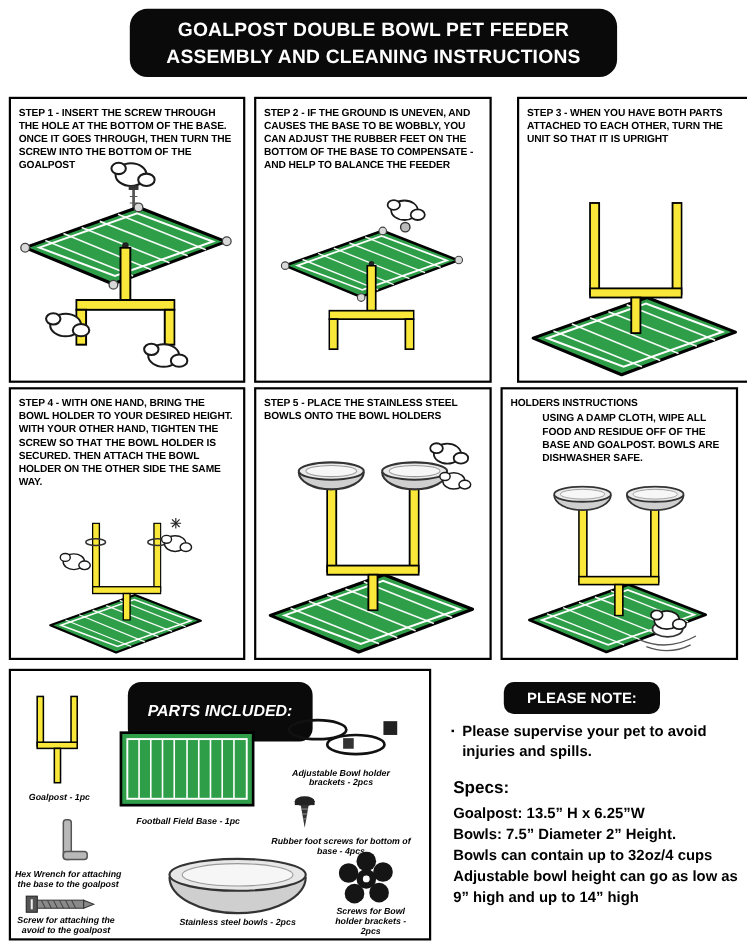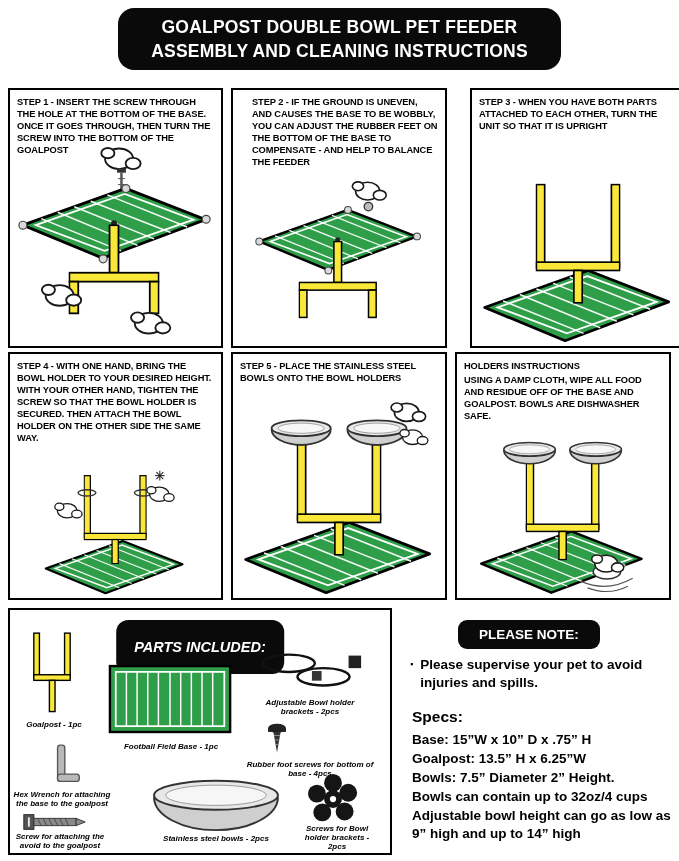--- a/index.html
+++ b/index.html
@@ -6,28 +6,28 @@
   body { background: #fff; font-family: "Liberation Sans", sans-serif; }
   .page { position: relative; width: 679px; height: 861px; background: #fff; overflow: hidden; }
 
   .banner { position: absolute; background: #0a0a0a; color: #fff; display: flex; flex-direction: column;
             align-items: center; justify-content: center; text-align: center; }
   .header-banner { left: 118px; top: 8px; width: 443px; height: 62px; border-radius: 16px;
                    font-weight: bold; font-size: 17.5px; line-height: 1.4; letter-spacing: .2px; }
 
   .step-box { position: absolute; border: 2.5px solid #000; background: #fff; }
   .b1 { left: 8px;   top: 88px;  width: 215px; height: 260px; }
-  .b2 { left: 231px; top: 88px;  width: 216px; height: 260px; padding-left: 12px; }
+  .b2 { left: 231px; top: 88px;  width: 216px; height: 260px; }
   .b3 { left: 455px; top: 88px;  width: 216px; height: 260px; margin-left: 15px; }
   .b4 { left: 8px;   top: 352px; width: 215px; height: 248px; }
   .b5 { left: 231px; top: 352px; width: 216px; height: 248px; }
   .b6 { left: 455px; top: 352px; width: 216px; height: 248px; }
   .step-text { font-weight: bold; font-size: 9.3px; line-height: 1.3; letter-spacing: -0.1px;
                padding: 6px 6px 2px 7px; }
-  .step-text .body { margin-top: 2px; }
+  .step-text .body { margin-top: 2px; margin-left: 29px; }
   .step-illustration { display: block; margin: 0 auto; position: absolute; bottom: 2px; left: 0; right: 0; }
 
   .parts-box { position: absolute; left: 8px; top: 608px; width: 384px; height: 247px; border: 2.5px solid #000; }
   .parts-banner { position: absolute; left: 50%; transform: translateX(-50%); top: 10px;
                   background: #0a0a0a; color: #fff; border-radius: 12px; padding: 19px 18px;
                   font-weight: bold; font-style: italic; font-size: 14.5px; white-space: nowrap; }
   .part-item { position: absolute; }
   .part-label { position: absolute; font-style: italic; font-weight: bold; font-size: 8px;
                 line-height: 1.15; text-align: center; }
 
@@ -313,20 +313,19 @@
 
   <div class="banner note-banner">PLEASE NOTE:</div>
 
   <div class="note-bullet">
     <span class="bullet-square">▪</span>
     <span>Please supervise your pet to avoid injuries and spills.</span>
   </div>
 
   <div class="specs-title">Specs:</div>
   <div class="specs">
-    <div>Base: 15”W x 10” D x .75” H</div>
     <div>Goalpost: 13.5” H x 6.25”W</div>
     <div>Bowls: 7.5” Diameter 2” Height.</div>
     <div>Bowls can contain up to 32oz/4 cups</div>
     <div>Adjustable bowl height can go as low as 9” high and up to 14” high</div>
   </div>
 
 </div>
 
 </body></html>

